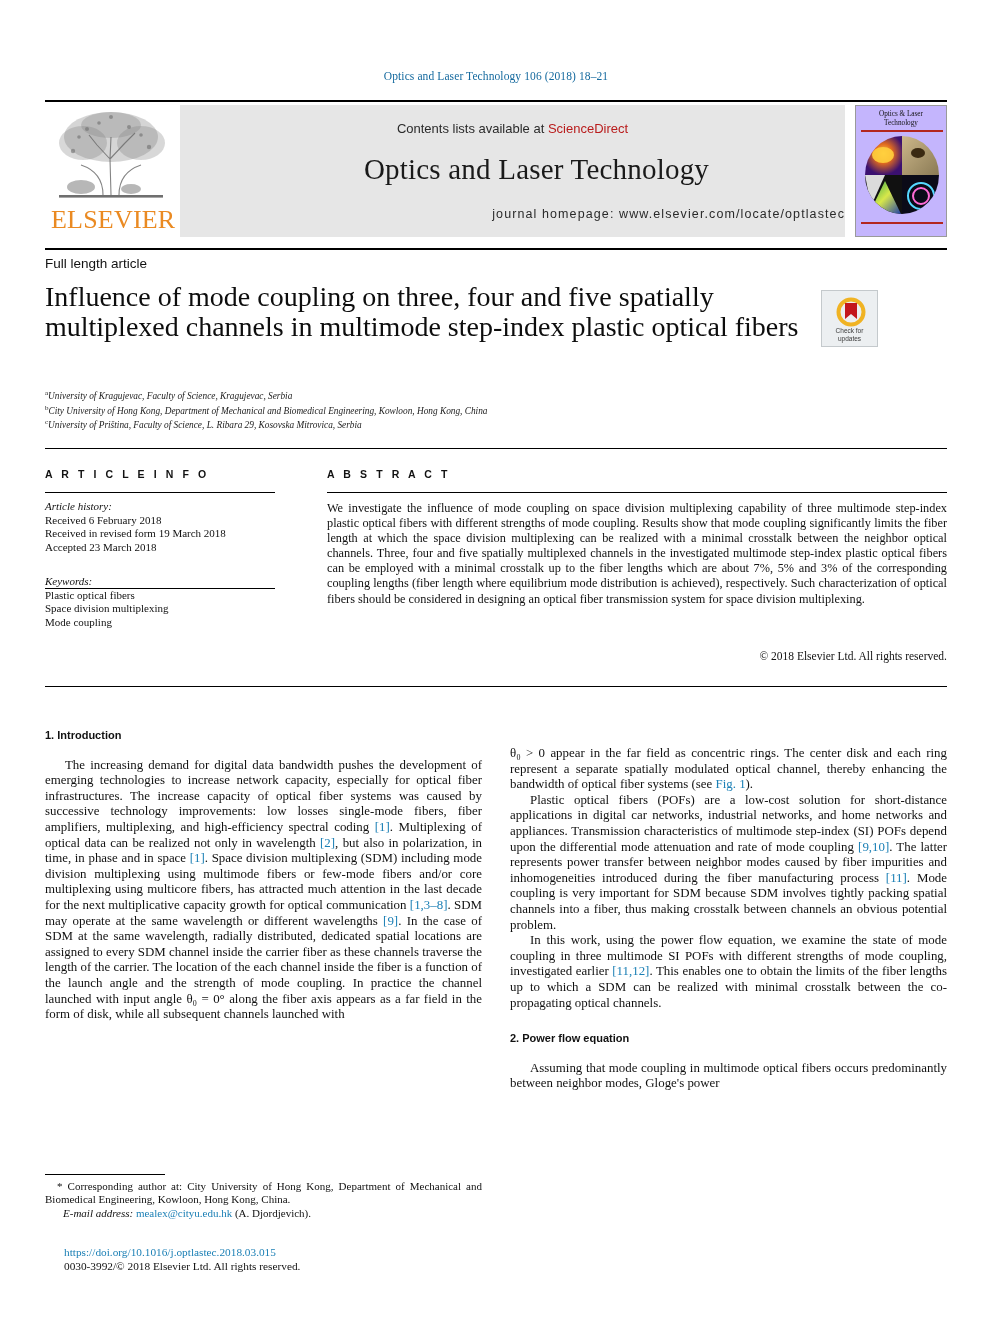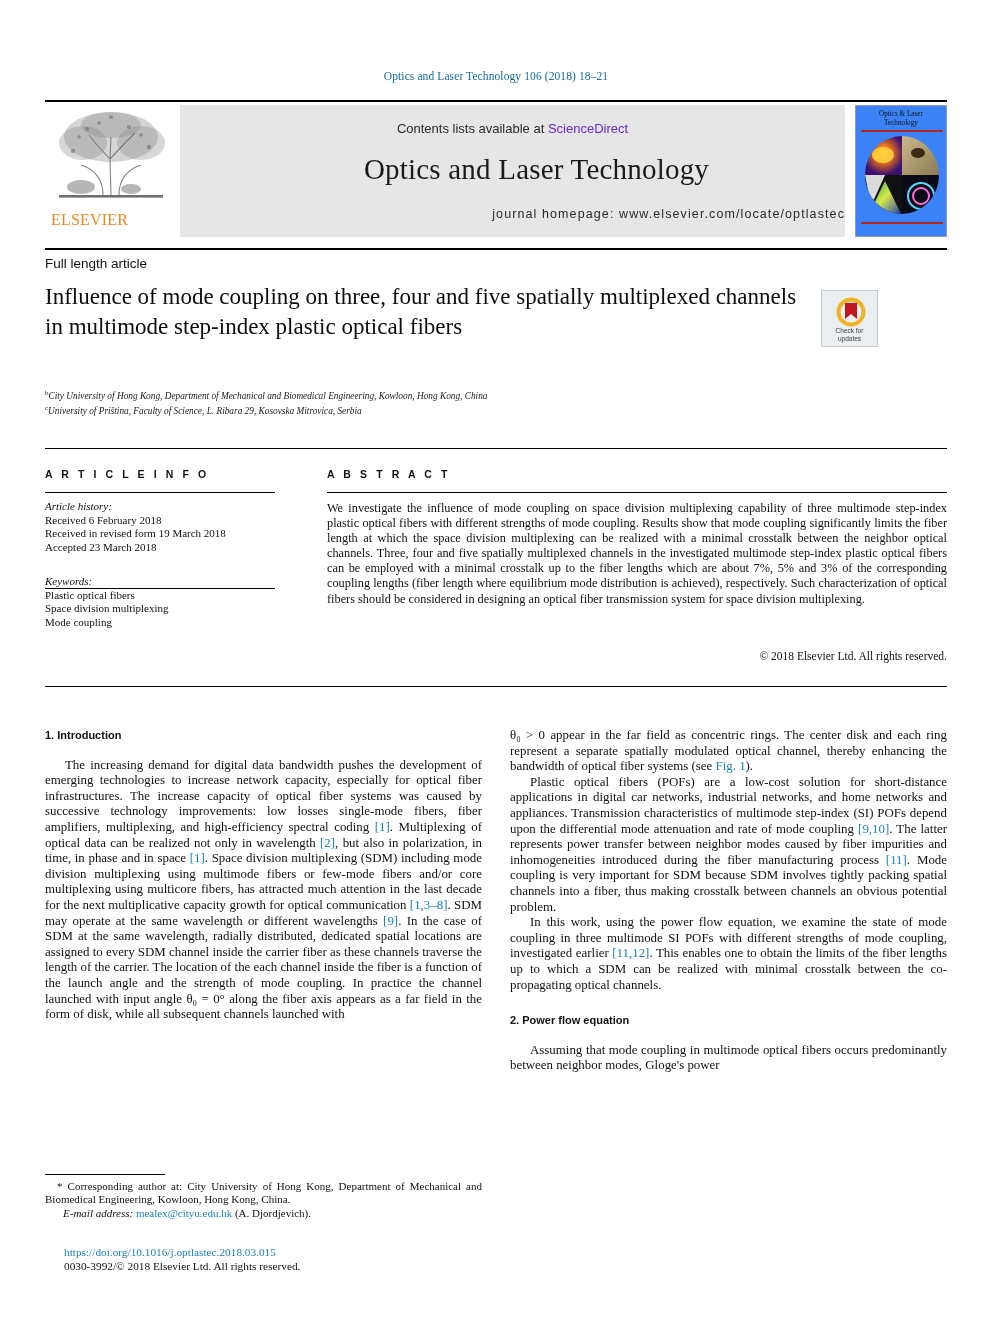--- a/index.html
+++ b/index.html
@@ -59,41 +59,41 @@
     left: 8px; top: 2px;
     width: 118px; height: 98px;
   }
   .elsevier-word {
     position: absolute;
     left: 6px; top: 102px;
     width: 124px;
     text-align: left;
     color: #ea8a22;
     font-family: "Liberation Serif", serif;
-    font-size: 16px;
+    font-size: 26px;
     letter-spacing: .2px;
     line-height: 26px;
   }
   .mast-center {
     flex: 1 1 auto;
     background: #e6e6e6;
     position: relative;
     margin-right: 10px;
   }
   .contents-line {
     position: absolute;
     left: 0; top: 16px;
     width: 100%;
     text-align: center;
     font-family: "Liberation Sans", sans-serif;
     font-size: 13px;
     color: #2a2a2a;
   }
   .contents-line .sd {
-    color: #6d28d9;
+    color: #b91c1c;
   }
   .journal-title {
     position: absolute;
     left: 0; top: 48px;
     width: 100%;
     text-align: center;
     font-family: "Liberation Serif", serif;
     font-size: 29px;
     color: #1a1a1a;
     letter-spacing: .2px;
@@ -106,21 +106,21 @@
     text-align: right;
     font-family: "Liberation Sans", sans-serif;
     font-size: 12.5px;
     color: #2a2a2a;
     letter-spacing: 1.1px;
   }
   .mast-cover {
     flex: 0 0 92px;
     width: 92px;
     border: 1px solid #9a9a9a;
-    background: #3b82f6;
+    background: #c4b5fd;
     position: relative;
     box-sizing: border-box;
   }
   .cover-head {
     position: absolute;
     left: 0; top: 4px; width: 100%;
     text-align: center;
     font-family: "Liberation Serif", serif;
     font-size: 7.2px;
     color: #111;
@@ -151,21 +151,21 @@
     left: 45px; top: 256px;
     font-family: "Liberation Sans", sans-serif;
     font-size: 13.5px;
     color: #111;
   }
   .title {
     position: absolute;
     left: 45px; top: 282px;
     width: 760px;
     font-family: "Liberation Serif", serif;
-    font-size: 23px;
+    font-size: 28px;
     line-height: 30px;
     color: #0d0d0d;
   }
   .crossmark {
     position: absolute;
     left: 821px; top: 290px;
     width: 57px; height: 57px;
     background: #eceff1;
     border: 1px solid #c4c9cc;
     box-sizing: border-box;
@@ -314,21 +314,21 @@
   .sec-head {
     font-family: "Liberation Sans", sans-serif;
     font-weight: bold;
     font-size: 11px;
     margin: 0 0 14px 0;
     text-align: left;
     color: #111;
   }
   .sec-head.spaced { margin-top: 18px; }
   p.body { margin: 0; text-indent: 20px; }
-  p.body.noindent { text-indent: 0; }
+  p.body.noindent { text-indent: 0; margin-top: 18px; }
 
   .ref { color: #1a7fb5; }
   .lnk { color: #1a7fb5; }
 
   
   .footnote-rule {
     position: absolute;
     left: 45px; top: 1174px;
     width: 120px;
     border-top: 1.1px solid #000;
@@ -456,20 +456,21 @@
       <path d="M9 22 L9 6 L21 6 L21 22 L15 17 Z" fill="#c3161c"></path>
     </svg>
     <div class="cm-label">
       <span>Check for</span><br>
       <span>updates</span>
     </div>
   </div>
 
 
   <div class="affils">
+    <div><sup>a</sup><span>University of Kragujevac, Faculty of Science, Kragujevac, Serbia</span></div>
     <div><sup>b</sup><span>City University of Hong Kong, Department of Mechanical and Biomedical Engineering, Kowloon, Hong Kong, China</span></div>
     <div><sup>c</sup><span>University of Priština, Faculty of Science, L. Ribara 29, Kosovska Mitrovica, Serbia</span></div>
   </div>
 
   <div class="info-rule-top"></div>
   <div class="info-head">A R T I C L E   I N F O</div>
   <div class="abs-head">A B S T R A C T</div>
   <div class="info-rule-2"></div>
   <div class="abs-rule-2"></div>
 

